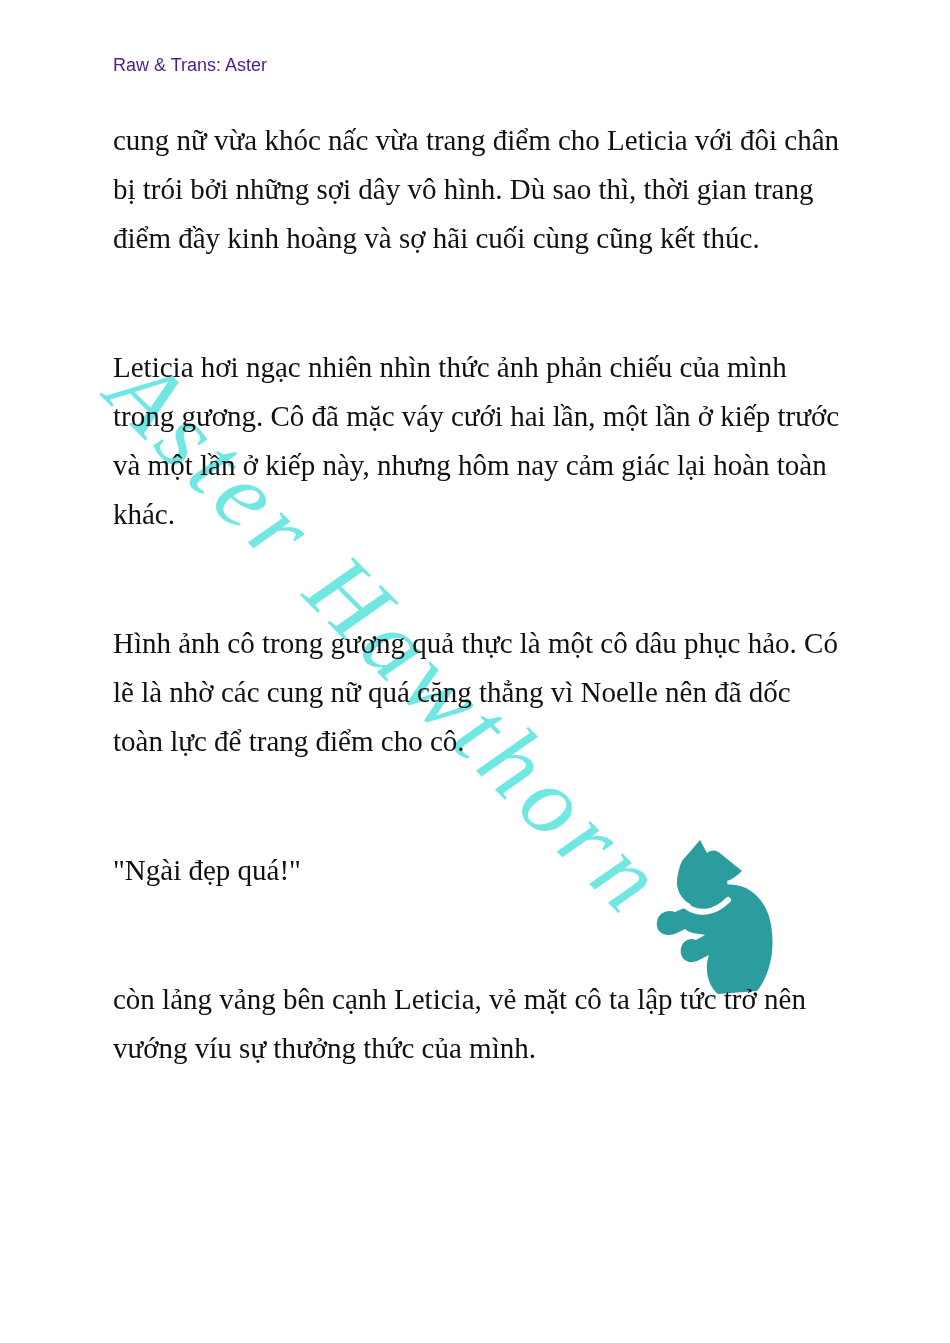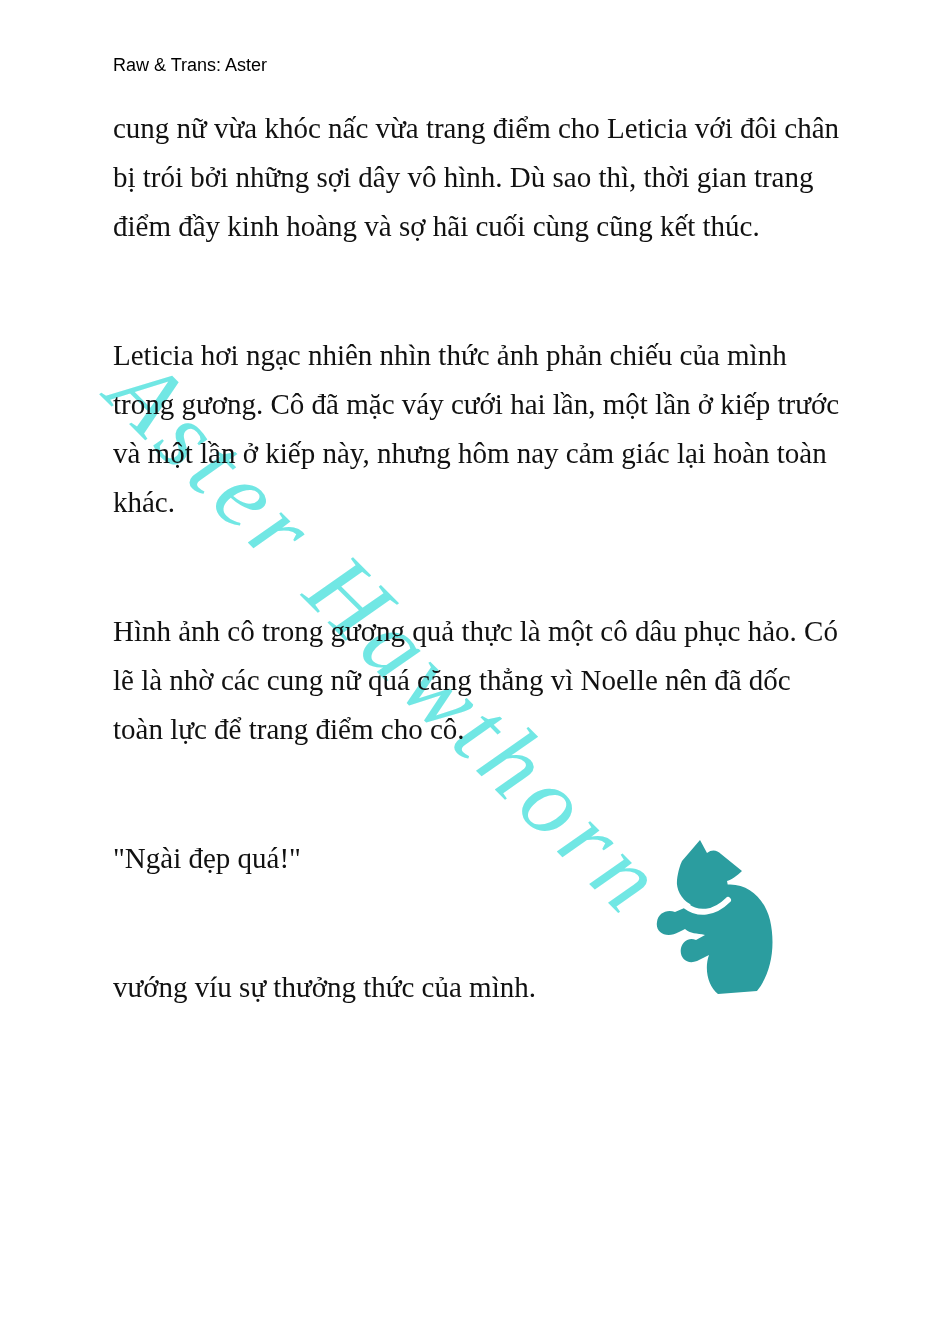--- a/index.html
+++ b/index.html
@@ -8,21 +8,21 @@
     width:950px;height:1343px;
     background:#ffffff;
     overflow:hidden;
     font-family:"Liberation Serif", serif;
   }
   .credit{
     position:absolute;
     left:113px;top:55px;
     font-family:"Liberation Sans", sans-serif;
     font-size:18px;
-    color:#000000;
+    color:#4c1d95;
     z-index:3;
   }
   .watermark{
     position:absolute;
     left:166px;top:335px;
     transform:rotate(45deg);
     transform-origin:0 0;
     font-family:"Liberation Serif", serif;
     font-style:italic;
     font-size:98px;
@@ -34,21 +34,21 @@
   }
   .cat{
     position:absolute;
     left:648px;top:836px;
     width:128px;height:158px;
     color:var(--cat-color,#2b9d9f);
     z-index:2;
   }
   .content{
     position:absolute;
-    left:113px;top:104px;
+    left:113px;top:116px;
     width:740px;
     z-index:3;
     color:#111111;
     font-size:29px;
   }
   .para{margin:0 0 80px 0;}
   .line{
     line-height:49px;
     white-space:nowrap;
   }
@@ -116,17 +116,18 @@
       <div class="line">Hình ảnh cô trong gương quả thực là một cô dâu phục hảo. Có</div>
       <div class="line">lẽ là nhờ các cung nữ quá căng thẳng vì Noelle nên đã dốc</div>
       <div class="line">toàn lực để trang điểm cho cô.</div>
     </div>
 
     <div class="para">
       <div class="line">"Ngài đẹp quá!"</div>
     </div>
 
     <div class="para">
+      <div class="line">còn lảng vảng bên cạnh Leticia, vẻ mặt cô ta lập tức trở nên</div>
       <div class="line">vướng víu sự thưởng thức của mình.</div>
     </div>
 
   </div>
 </div>
 
 </body></html>

